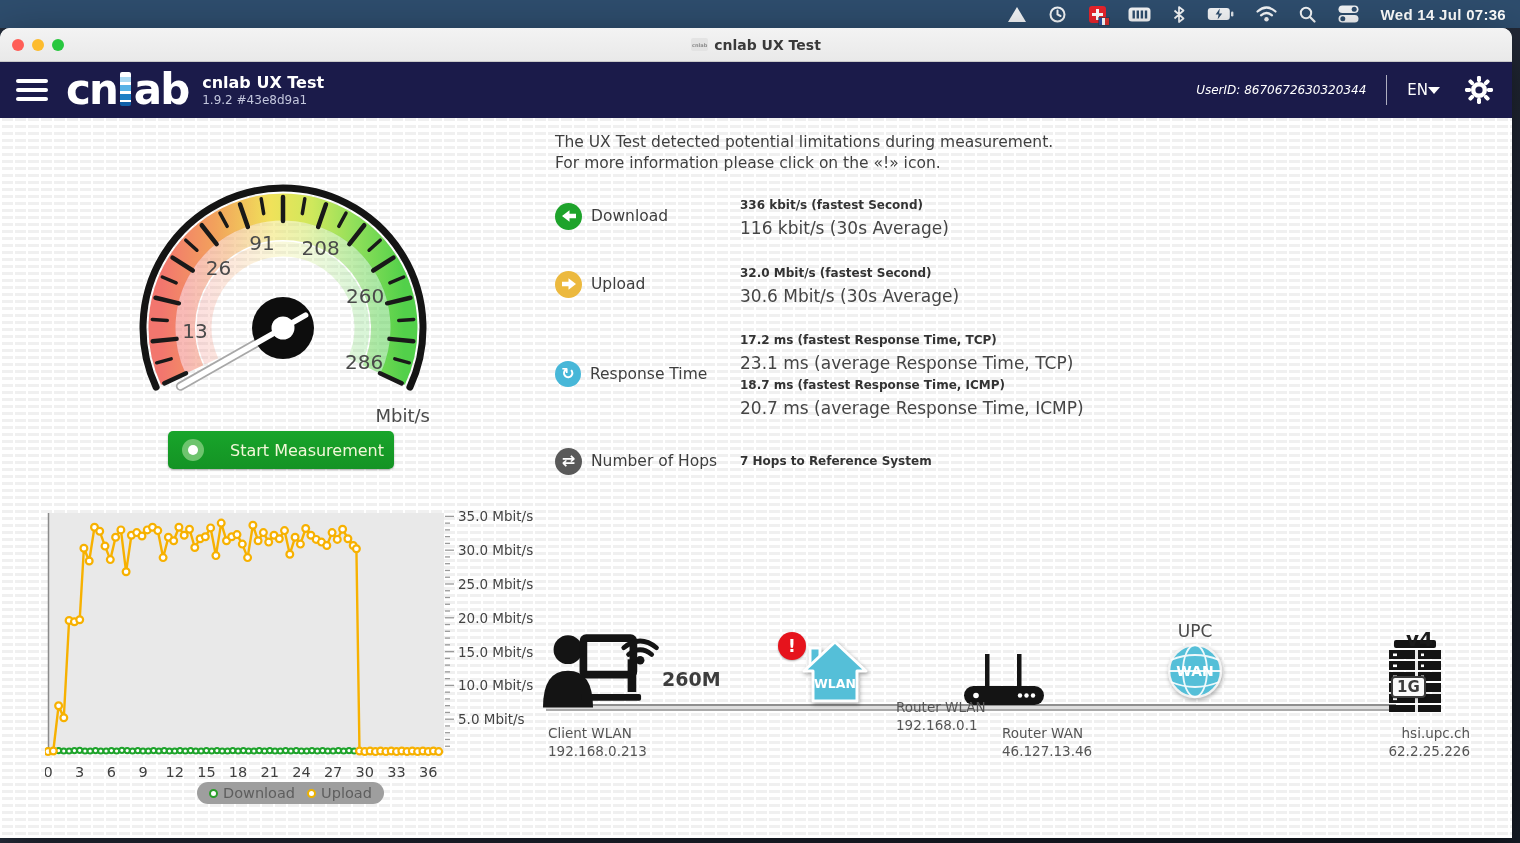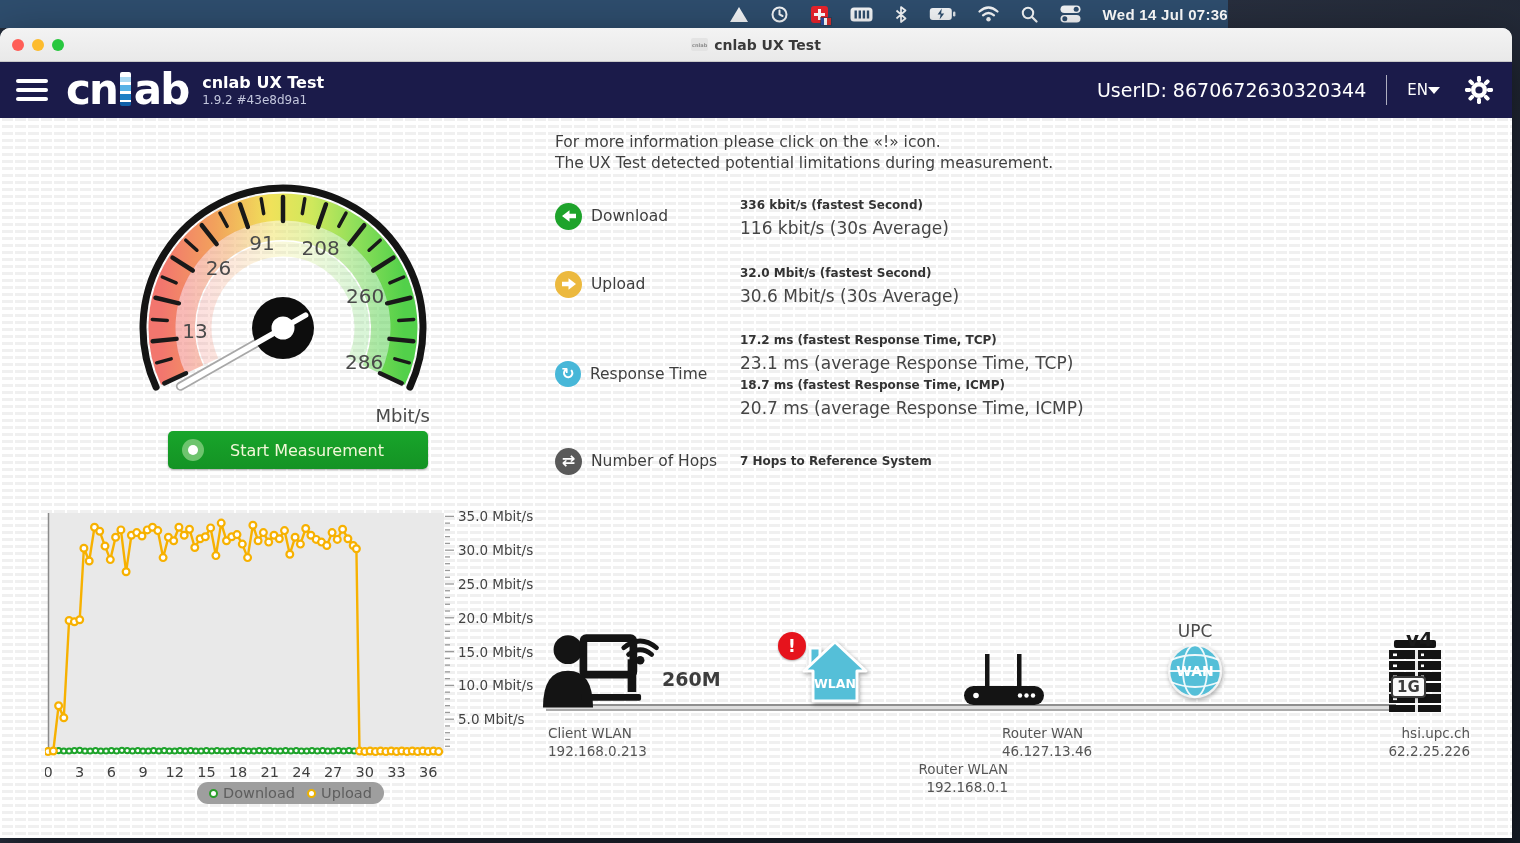--- a/index.html
+++ b/index.html
@@ -4,24 +4,24 @@
 <style>
   * { margin:0; padding:0; box-sizing:border-box; }
   html,body { width:1520px; height:843px; overflow:hidden; }
   body {
     font-family:"DejaVu Sans","Liberation Sans",sans-serif;
     background:linear-gradient(135deg,#232c3a 0%,#2b3242 40%,#171d28 100%);
     position:relative;
   }
   
   .menubar{
-    position:absolute; left:0; top:0; width:1228px; height:28px;
+    position:absolute; left:0; top:0; width:1520px; height:28px;
     background:var(--menubar-bg,#2e4d6d);
     display:flex; align-items:center; justify-content:flex-end;
-    gap:22px; 
+    gap:22px; padding-right:14px;
     color:#fff; font-family:"Liberation Sans",sans-serif;
   }
   .mb-icon{ display:flex; align-items:center; justify-content:center; height:20px; }
   .mb-clock{ font-size:15px; font-weight:bold; letter-spacing:.3px; color:#fff; }
   .tri{ width:0; height:0; border-left:9px solid transparent; border-right:9px solid transparent; border-bottom:15px solid #f2f4f6; }
   .chflag{ position:relative; width:17px; height:17px; background:#e8242c; border-radius:3px; }
   .chflag .v{ position:absolute; left:7px; top:3px; width:3px; height:11px; background:#fff; }
   .chflag .h{ position:absolute; left:3px; top:7px; width:11px; height:3px; background:#fff; }
   .chflag .fr{ position:absolute; right:-3px; bottom:-2px; width:10px; height:7px; display:flex; box-shadow:0 0 0 1px rgba(40,60,80,.6); }
   .chflag .fr i{ flex:1; } .fr i:nth-child(1){background:#2b4da0;} .fr i:nth-child(2){background:#fff;} .fr i:nth-child(3){background:#d83030;}
@@ -60,37 +60,37 @@
   .logo .lt{ font-size:42px; font-weight:bold; letter-spacing:-2px; line-height:36px; }
   .logo .lbar{
     width:11px; height:34px; margin:0 3px 2px 3px; border-radius:2px;
     background:linear-gradient(#ffffff 0 5px,#a9d9f2 5px 10px,#ffffff 10px 13px,
       #56b2e6 13px 19px,#ffffff 19px 22px,#1d7fc4 22px 28px,#ffffff 28px 30px,#0f5fa8 30px 34px);
   }
   .apptitles{ margin-left:14px; }
   .apptitles .t1{ font-size:16px; font-weight:bold; }
   .apptitles .t2{ font-size:12px; color:#c3c7dd; margin-top:1px; }
   .hdr-right{ margin-left:auto; display:flex; align-items:center; }
-  .userid{ font-size:19px; }
+  .userid{ font-size:12px;font-style:italic; }
   .hdr-div{ width:1px; height:30px; background:rgba(255,255,255,.65); margin:0 20px; }
   .lang{ display:flex; align-items:center; font-size:15px; cursor:pointer; }
   .caret{ width:0; height:0; border-left:6px solid transparent; border-right:6px solid transparent; border-top:7px solid #fff; }
   .gear{ margin-left:24px; cursor:pointer; display:flex; }
 
   
   .content{
     position:relative; width:100%; height:719px;
     background-color:#fff;
     background-image:
       repeating-linear-gradient(90deg,#ffffff 0 2px,rgba(255,255,255,0) 2px 13px),
       repeating-linear-gradient(180deg,#f0f0f0 0 3px,#ffffff 3px 7px);
   }
   .abs{ position:absolute; }
   .start-btn{
-    position:absolute; left:168px; top:313px; width:260px; height:38px;
+    position:absolute; left:168px; top:313px; width:226px; height:38px;
     background:linear-gradient(var(--accent-green,#18a52b),#149324);
     border:none; border-radius:5px; display:flex; align-items:center;
     color:#f2f7d8; font-size:16px; font-family:inherit; cursor:pointer;
     box-shadow:0 1px 2px rgba(0,0,0,.3);
   }
   .start-radio{ width:22px; height:22px; border-radius:50%; background:#6ec46e; margin:0 26px 0 14px;
     display:flex; align-items:center; justify-content:center; }
   .start-radio i{ width:10px; height:10px; border-radius:50%; background:#fff; }
 
   
@@ -313,22 +313,22 @@
     </svg>
 
     <button class="start-btn">
       <span class="start-radio">
           <i></i>
         </span>
       <span>Start Measurement</span>
     </button>
 
     <div class="abs notice">
+      <div>The UX Test detected potential limitations during measurement.</div>
       <div>For more information please click on the «!» icon.</div>
-      <div>The UX Test detected potential limitations during measurement.</div>
     </div>
 
     <div class="result-row" style="top:74px; height:48px;">
       <div class="r-head">
         <span class="r-icon" style="background:var(--download-green)">
           <svg width="18" height="18" viewBox="0 0 18 18">
               <path d="M16 6.8 H9.5 V3.2 L2 9 L9.5 14.8 V11.2 H16 Z" fill="#fff"></path>
             </svg>
         </span>
         <span class="r-label">Download</span>
@@ -661,21 +661,21 @@
           <rect x="33" y="35.5" width="3" height="2.6"></rect>
       </g>
     </svg>
     <div class="abs v4">v4</div>
     <div class="abs badge1g">1G</div>
 
     <div class="abs netlabel" style="left:548px; top:606px;">
       <div>Client WLAN</div>
         <div>192.168.0.213</div>
     </div>
-    <div class="abs netlabel" style="left:896px; top:642px; width:112px; text-align:right;">
+    <div class="abs netlabel" style="left:896px; top:580px; width:112px; text-align:left;">
       <div>Router WLAN</div>
         <div>192.168.0.1</div>
     </div>
     <div class="abs netlabel" style="left:1002px; top:606px; width:122px; ">
       <div>Router WAN</div>
         <div>46.127.13.46</div>
     </div>
     <div class="abs netlabel" style="left:1352px; top:606px; width:118px; text-align:right;">
       <div>hsi.upc.ch</div>
         <div>62.2.25.226</div>

